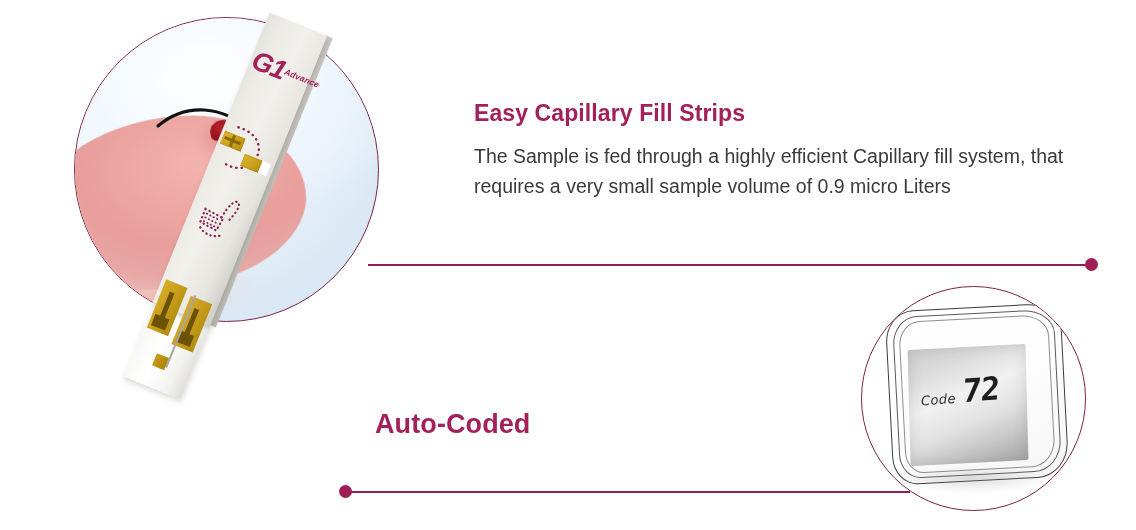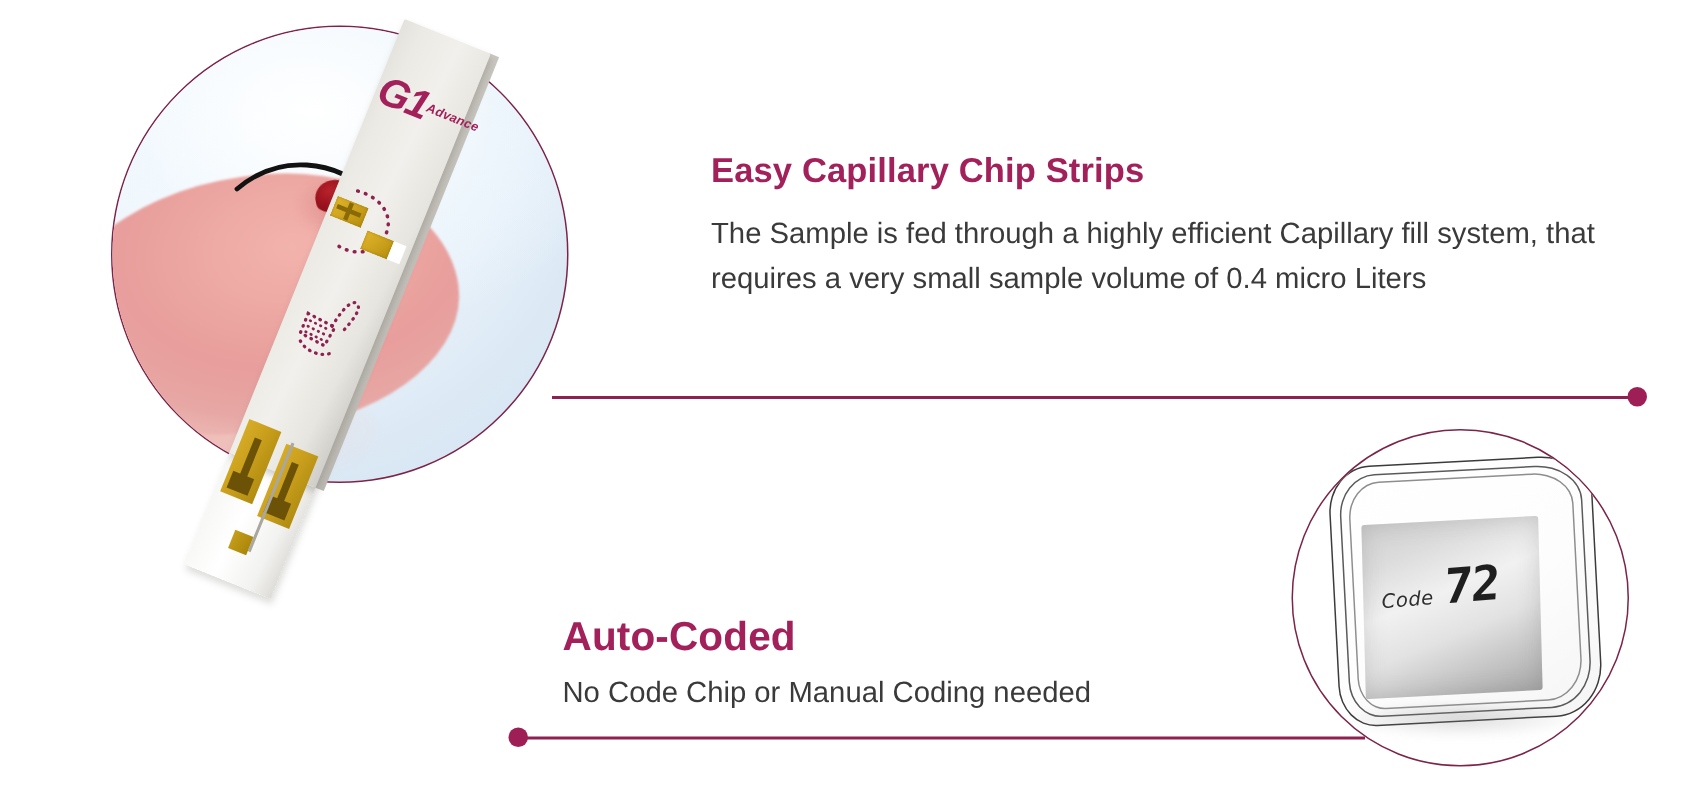--- a/index.html
+++ b/index.html
@@ -432,19 +432,18 @@
     </div>
     <div id="meter-lcd">
       <div id="lcd-readout">
         <span id="lcd-code-label">Code</span>
         <span id="lcd-code-value">72</span>
       </div>
     </div>
     <div id="meter-shadow"></div>
   </div>
 
-  <div class="feature-title" id="title-capillary">Easy Capillary Chip Strips</div>
-  <div class="feature-body" id="body-capillary">The Sample is fed through a highly efficient Capillary fill system, that requires a very small sample volume of 0.4 micro Liters</div>
+  <div class="feature-title" id="title-capillary">Easy Capillary Fill Strips</div>
+  <div class="feature-body" id="body-capillary">The Sample is fed through a highly efficient Capillary fill system, that requires a very small sample volume of 0.9 micro Liters</div>
 
   <div class="feature-title" id="title-autocoded">Auto-Coded</div>
-  <div class="feature-body" id="body-autocoded">No Code Chip or Manual Coding needed</div>
 
 </div>
 
 </body></html>

